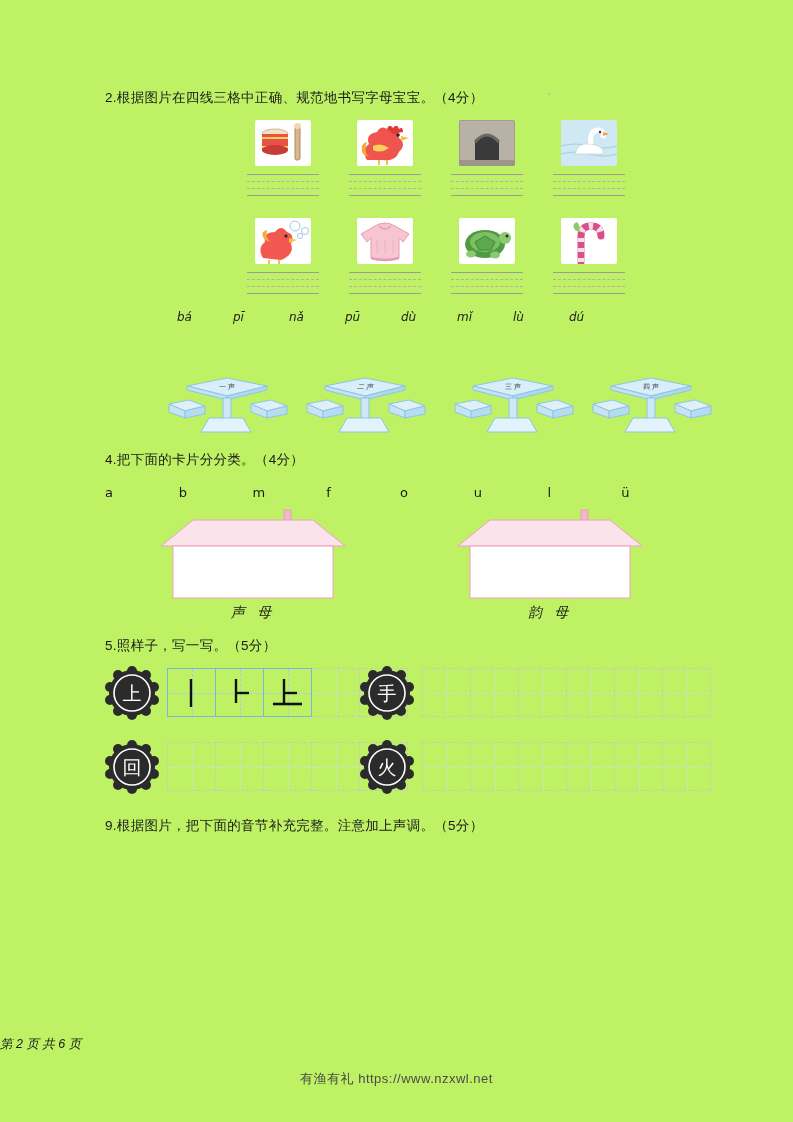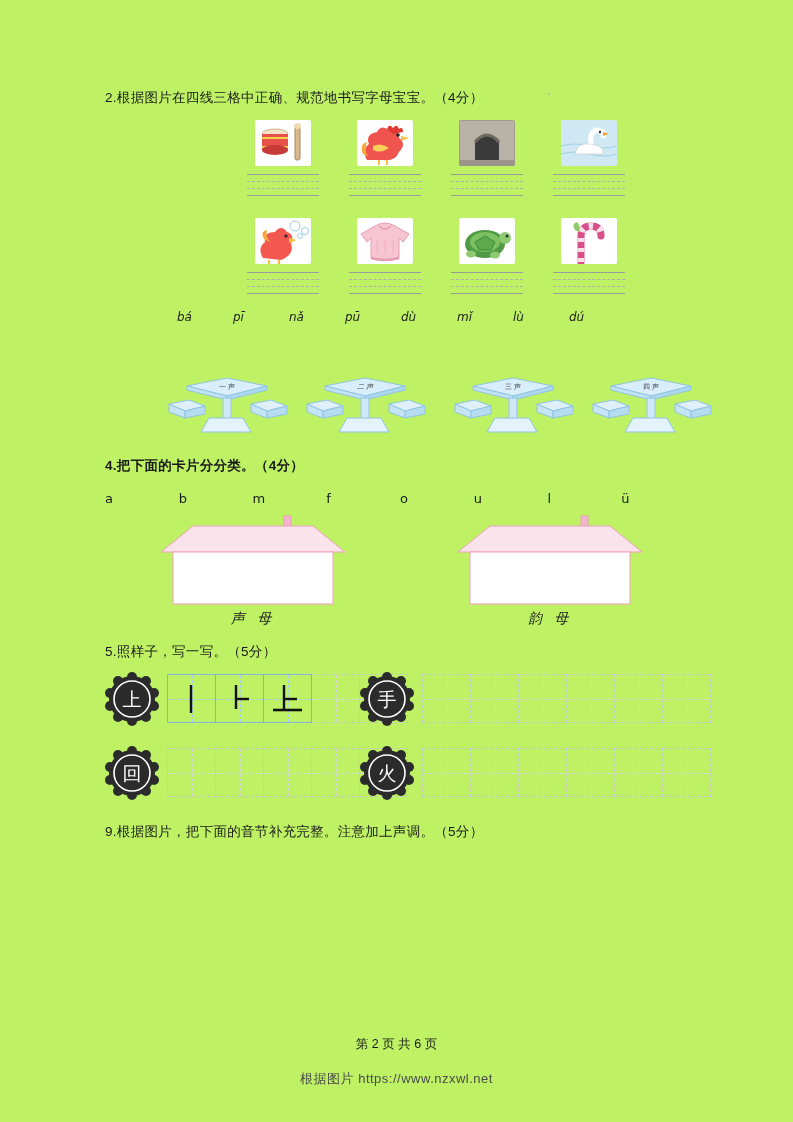--- a/index.html
+++ b/index.html
@@ -186,23 +186,24 @@
     width: 100%;
     height: 100%;
   }
 
   
   .footer {
     position: absolute;
     left: 0;
     top: 1036px;
     width: 100%;
-    text-align: center;
+    text-align: left;
     font-size: 12.5px;
     color: #1a1a1a;
+    font-style: italic;
   }
   .watermark {
     position: absolute;
     left: 0;
     top: 1070px;
     width: 100%;
     text-align: center;
     font-size: 13px;
     color: #4a4a4a;
     letter-spacing: 0.5px;
@@ -462,21 +463,21 @@
           <polygon points="4,36 24,32 40,38 20,43" fill="#dff0fb" stroke="#8fc4e2"></polygon>
           <polygon points="4,36 4,44 20,50 20,43" fill="#c6e4f6" stroke="#8fc4e2"></polygon>
           <polygon points="40,38 40,46 20,50 20,43" fill="#b6dcf2" stroke="#8fc4e2"></polygon>
           <polygon points="86,36 106,32 122,38 102,43" fill="#dff0fb" stroke="#8fc4e2"></polygon>
           <polygon points="86,36 86,44 102,50 102,43" fill="#c6e4f6" stroke="#8fc4e2"></polygon>
           <polygon points="122,38 122,46 102,50 102,43" fill="#b6dcf2" stroke="#8fc4e2"></polygon>
         </svg>
       </div>
     </div>
 
-    <p class="q-title" style="margin-top:16px;font-weight:bold;">4.把下面的卡片分分类。（4分）</p>
+    <p class="q-title" style="margin-top:10px;">4.把下面的卡片分分类。（4分）</p>
 
     <div class="letters-row">
       <div class="letter">a</div>
       <div class="letter">b</div>
       <div class="letter">m</div>
       <div class="letter">f</div>
       <div class="letter">o</div>
       <div class="letter">u</div>
       <div class="letter">l</div>
       <div class="letter">ü</div>
@@ -703,14 +704,14 @@
           </div>
         </div>
       </div>
     </div>
 
     <p class="q-title" style="margin-top:22px;">9.根据图片，把下面的音节补充完整。注意加上声调。（5分）</p>
 
   </div>
 
   <div class="footer">第 2 页 共 6 页</div>
-  <div class="watermark">根据图片 https://www.nzxwl.net</div>
+  <div class="watermark">有渔有礼 https://www.nzxwl.net</div>
 </div>
 
 </body></html>

